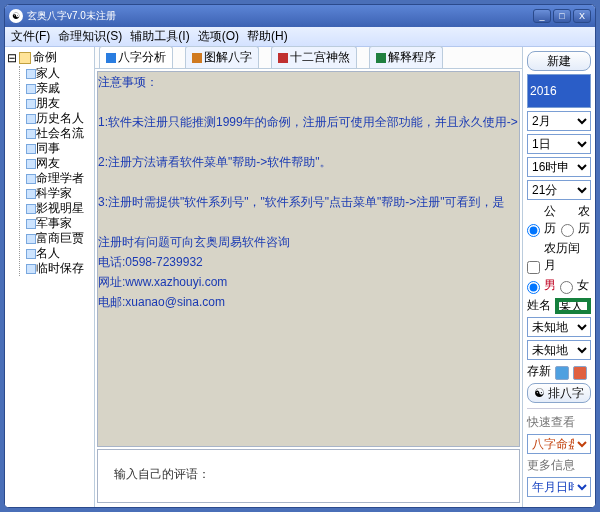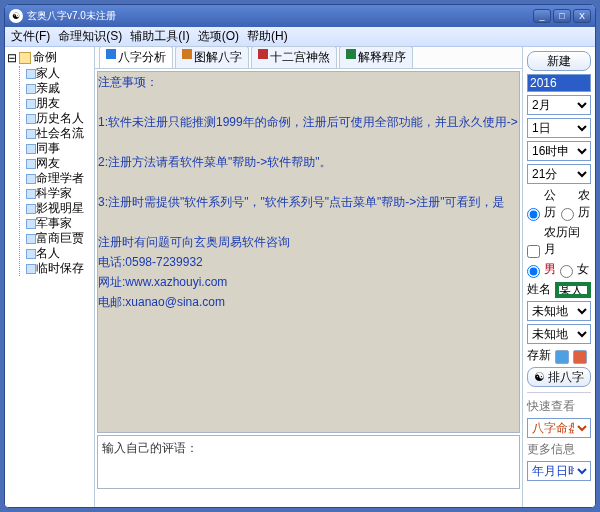--- a/index.html
+++ b/index.html
@@ -14,28 +14,28 @@
 .menubar span{cursor:pointer}
 .body{flex:1;display:flex;background:#fff}
 .sidebar{width:90px;border-right:1px solid #bcd;background:#fff;overflow:auto;padding:2px}
 .tree-root{display:flex;align-items:center;gap:2px}
 .tree-root .ico{width:12px;height:12px;background:#ffe499;border:1px solid #c0a040}
 .tree-kids{margin-left:12px;border-left:1px dotted #999;padding-left:6px}
 .tree-item{display:flex;align-items:center;gap:0;line-height:15px}
 .tree-item .ico{width:10px;height:10px;background:#cde4ff;border:1px solid #7aa8de}
 .main{flex:1;display:flex;flex-direction:column;border-right:1px solid #bcd}
 .tabbar{height:22px;display:flex;align-items:flex-end;padding:0 4px;background:#fcfcfc;border-bottom:1px solid #bcd}
-.tab{padding:2px 6px;border:1px solid #bcd;border-bottom:none;background:#eef4ff;margin-right:2px;border-radius:3px 3px 0 0;display:flex;align-items:flex-start;gap:2px;cursor:pointer}
+.tab{padding:2px 6px;border:1px solid #bcd;border-bottom:none;background:#eef4ff;margin-right:12px;border-radius:3px 3px 0 0;display:flex;align-items:center;gap:2px;cursor:pointer}
 .tab.active{background:#fff}
 .tab .ti{width:10px;height:10px}
 .content{flex:1;background:#d7d4c7;border:1px solid #a8b4c8;margin:2px;color:#1a3ab3;line-height:20px;overflow:auto}
-.comment{height:54px;margin:0 2px 18px 2px;border:1px solid #a8b4c8;padding:4px;background:#fff;color:#333}
+.comment{height:54px;margin:0 2px 4px 2px;border:1px solid #a8b4c8;padding:16px;background:#fff;color:#333}
 .rpanel{width:72px;padding:4px 4px;background:#fff;display:flex;flex-direction:column;gap:3px;overflow:hidden}
 .rpanel button{height:20px;border:1px solid #8aa6cc;background:linear-gradient(#fefefe,#e4ecf9);border-radius:8px;cursor:pointer}
-.rpanel input.y{height:18px;border:1px solid #7a9ed4;background:#2a5dc7;color:#fff;padding:0 2px}
+.rpanel input.y{height:18px;border:1px solid #7a9ed4;background:#2a5dc7;color:#fff;padding:16px 2px}
 .rpanel select{height:20px;border:1px solid #7a9ed4;background:#fff}
 .rrow{display:flex;align-items:flex-end;gap:4px;font-size:11px}
 .rrow input[type=text]{flex:1;width:30px;border:4px solid #15803d;height:16px}
 .sep{height:1px;background:#ccd;margin:2px 0}
 .iconbtn{display:inline-block;width:14px;height:14px;border:1px solid #8aa6cc;border-radius:2px}
 .lk{color:#737373}
 </style>
 </head>
 <body>
 

